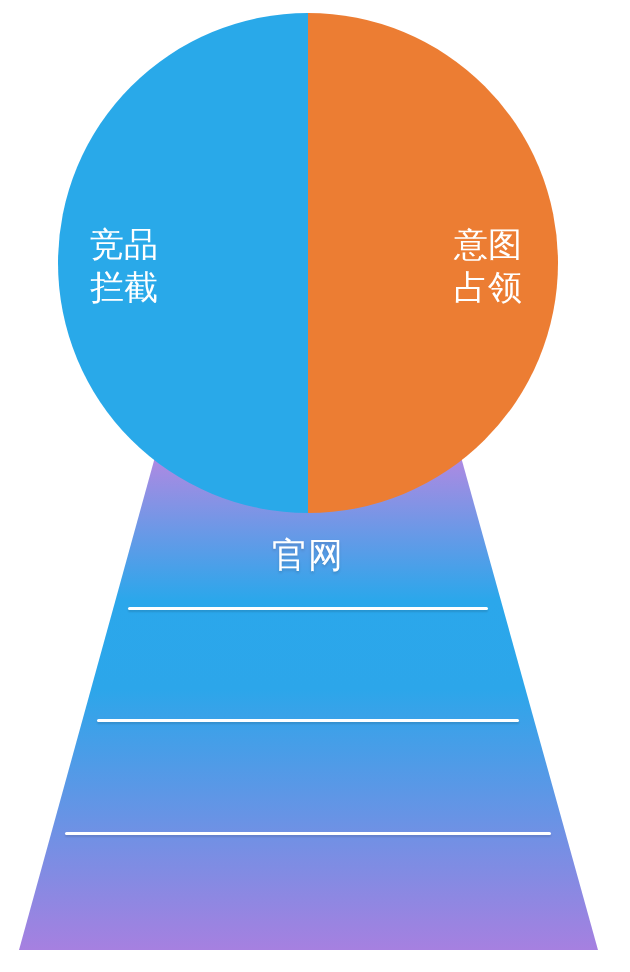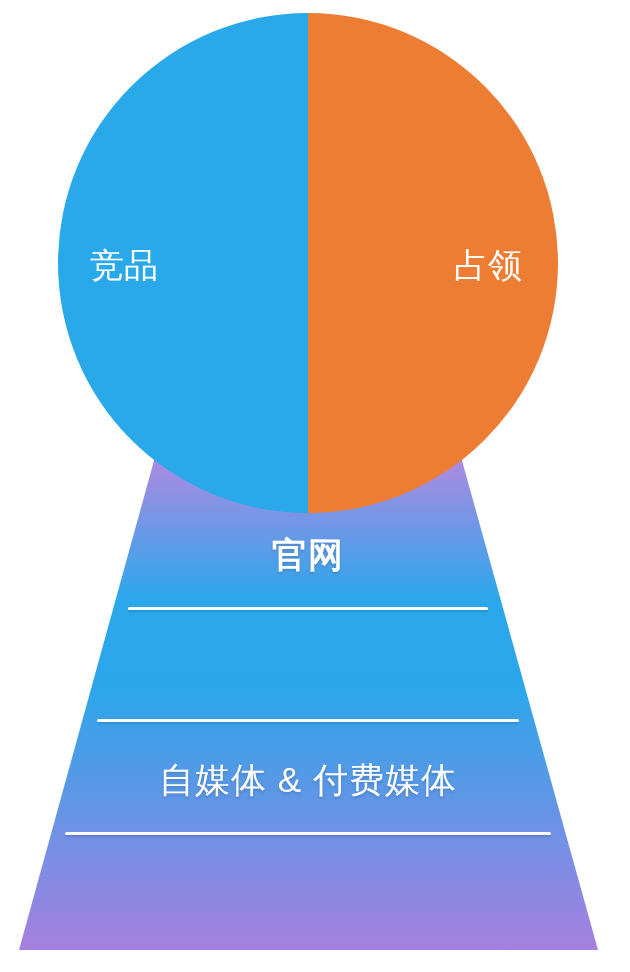--- a/index.html
+++ b/index.html
@@ -33,21 +33,21 @@
   .funnel-label {
     position: absolute;
     left: 308px;
     transform: translate(-50%, -50%);
     color: #ffffff;
     font-size: 35px;
     letter-spacing: 1px;
     white-space: nowrap;
     text-shadow: 0 2px 3px rgba(0,0,0,0.15);
   }
-  .funnel-label.row1 { top: 98px; font-weight: bold;  }  
+  .funnel-label.row1 { top: 98px;  }  
   .funnel-label.row2 { top: 213px; }  
   .funnel-label.row3 { top: 323px; }  
   .funnel-label.row4 { top: 434px; }  
 
   .divider {
     position: absolute;
     left: 308px;
     transform: translateX(-50%);
     height: 3px;
     background: #ffffff;
@@ -103,31 +103,32 @@
 <body>
 
 <div class="canvas">
 
   <div class="funnel">
     <div class="funnel-label row1">官网</div>
     <div class="divider d1"></div>
 
     <div class="divider d2"></div>
 
-    <div class="funnel-label row3">自媒体 &amp; 付费媒体</div>
     <div class="divider d3"></div>
 
   </div>
 
   <div class="donut">
 
     <div class="segment-label left">
       <div>竞品</div>
+      <div>拦截</div>
     </div>
 
     <div class="segment-label right">
+      <div>意图</div>
       <div>占领</div>
     </div>
 
 
   </div>
 
 </div>
 
 </body></html>

